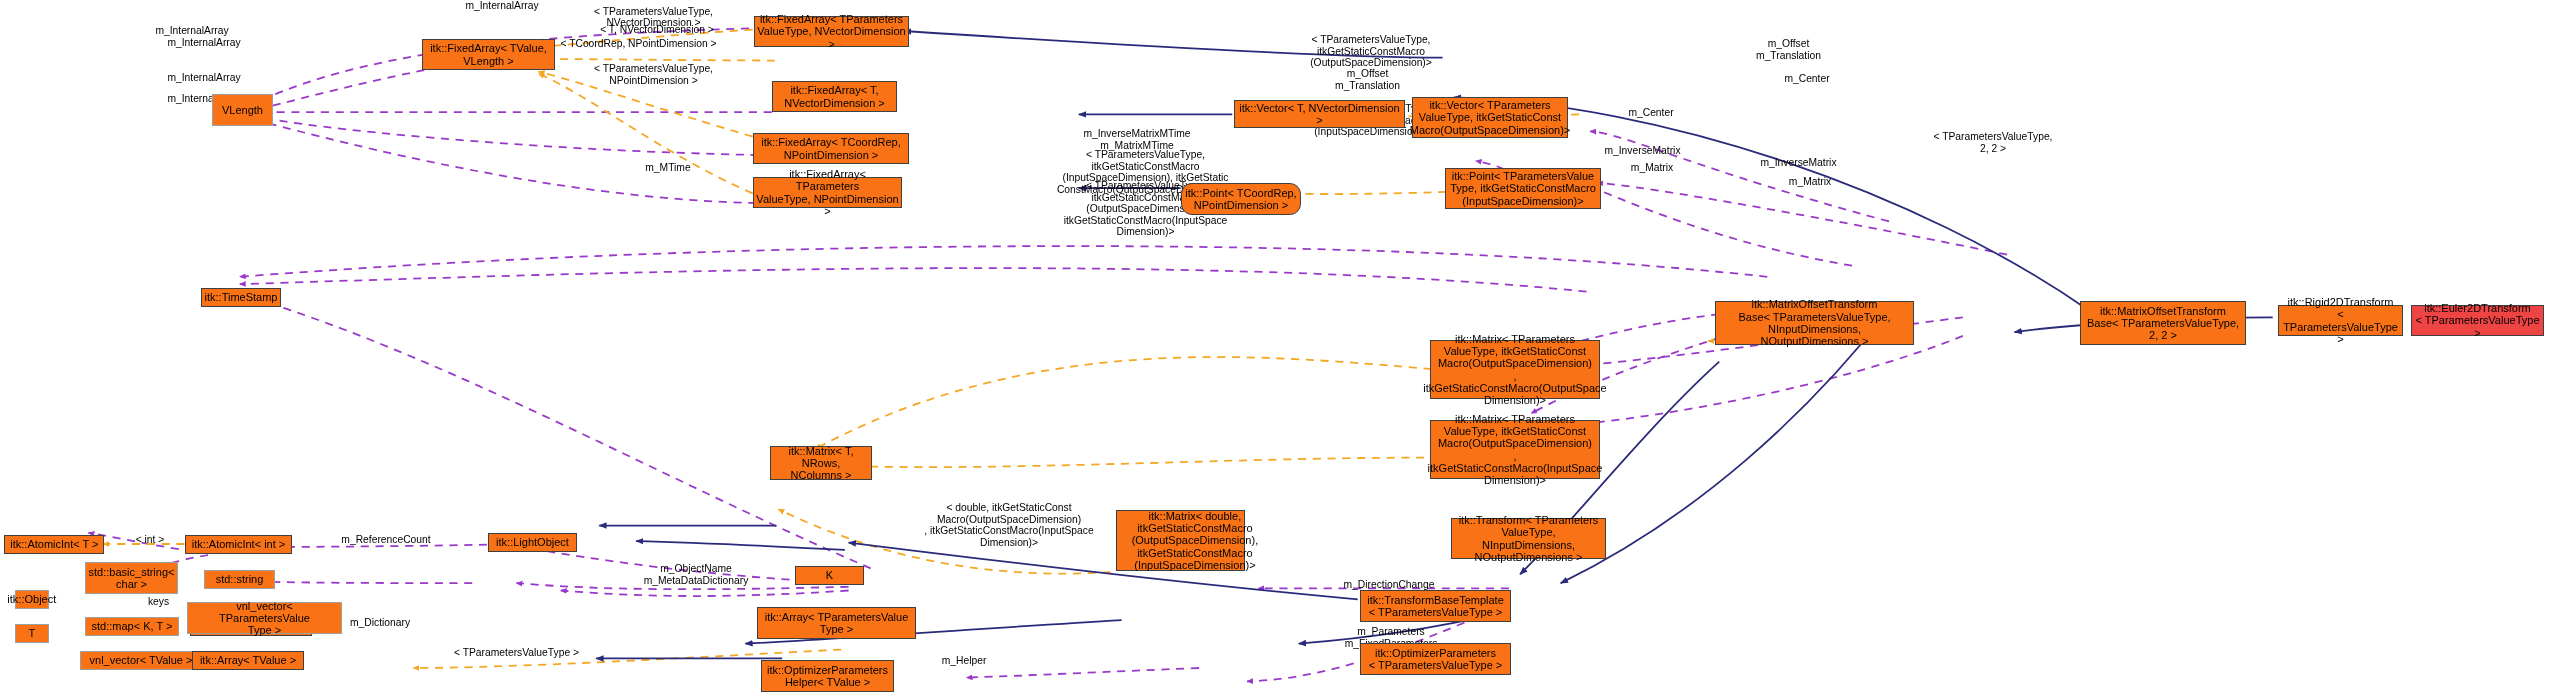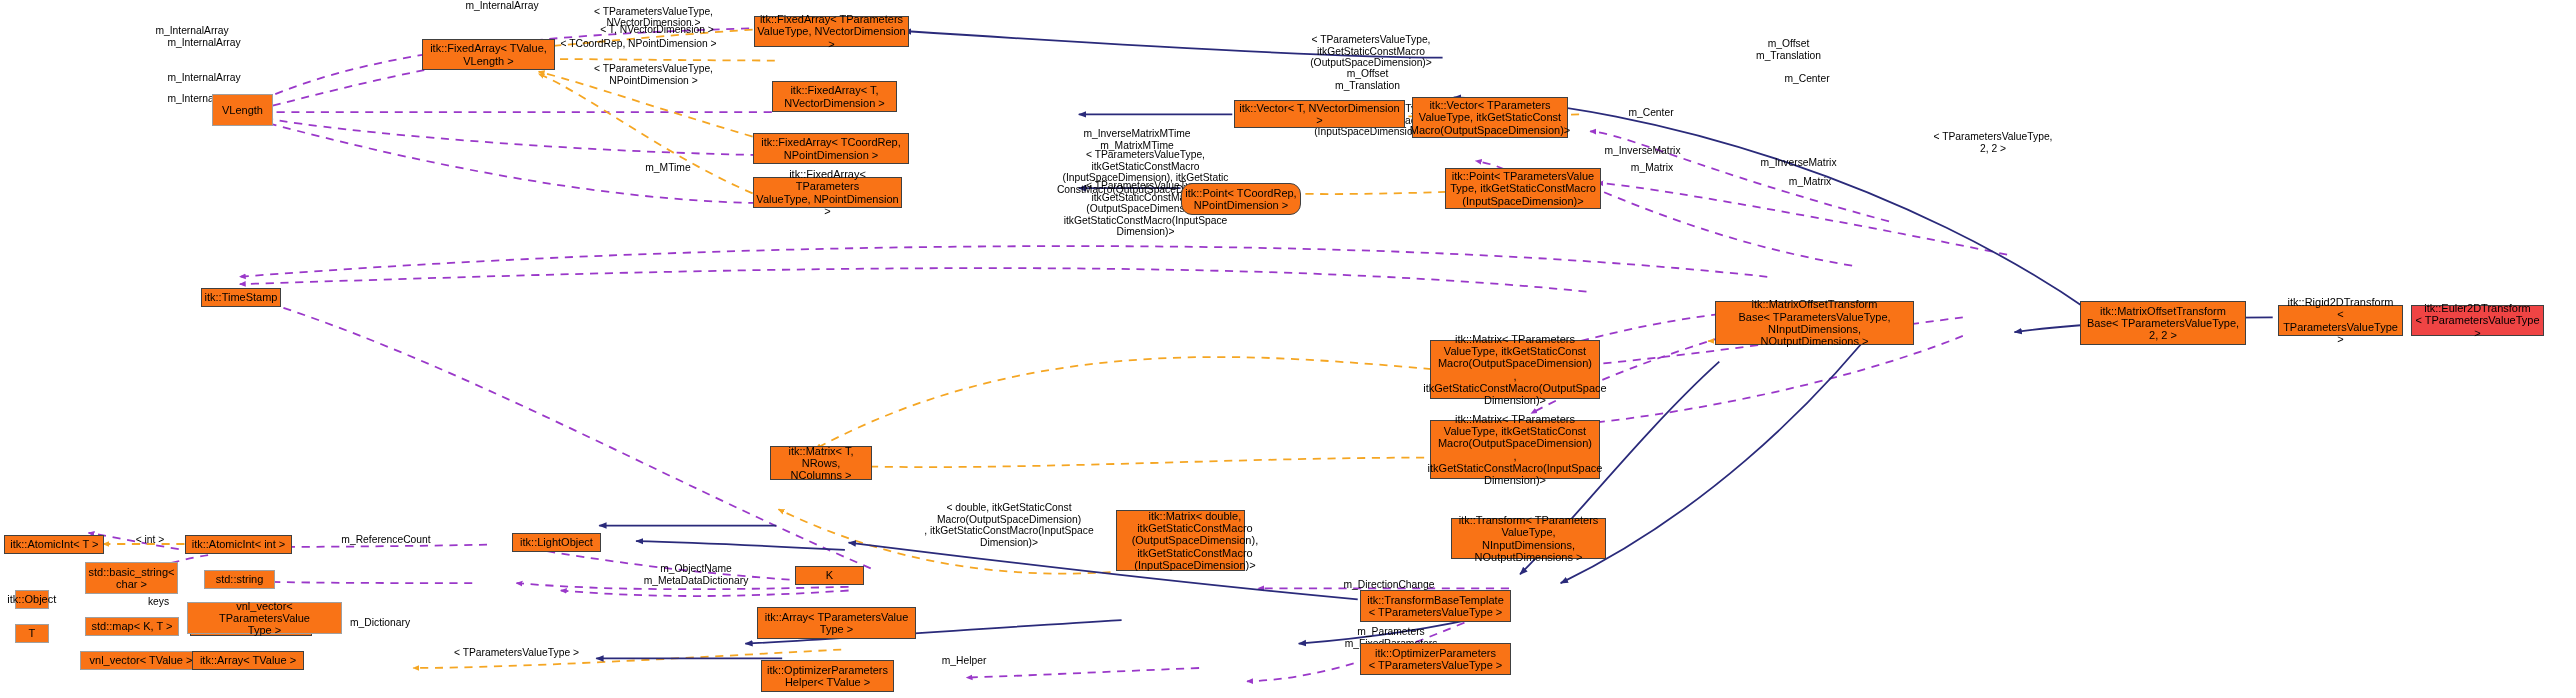--- a/index.html
+++ b/index.html
@@ -215,21 +215,21 @@
   <div class="node solid" style="left:1430px;top:420px;width:170px;height:59px;">itk::Matrix&lt; TParameters
 ValueType, itkGetStaticConst
 Macro(OutputSpaceDimension)
 , itkGetStaticConstMacro(InputSpace
 Dimension)&gt;</div>
   <div class="node solid" style="left:770px;top:439px;width:102px;height:34px;margin-top:7px;">itk::Matrix&lt; T, NRows,
 NColumns &gt;</div>
 
   <div class="node solid" style="left:4.4px;top:535px;width:100px;height:19px;">itk::AtomicInt&lt; T &gt;</div>
   <div class="node solid" style="left:185px;top:535px;width:107px;height:19px;">itk::AtomicInt&lt; int &gt;</div>
-  <div class="node solid" style="left:488px;top:533px;width:89px;height:19px;margin-left:24px;">itk::LightObject</div>
+  <div class="node solid" style="left:488px;top:533px;width:89px;height:19px;">itk::LightObject</div>
 
   <div class="node thin" style="left:85px;top:562px;width:93px;height:32px;">std::basic_string&lt;
 char &gt;</div>
   <div class="node thin" style="left:204px;top:570px;width:71px;height:19px;">std::string</div>
   <div class="node solid" style="left:795px;top:566px;width:69px;height:19px;">K</div>
 
   <div class="node thin" style="left:14.8px;top:590px;width:34px;height:19px;">itk::Object</div>
   <div class="node thin" style="left:85px;top:617px;width:94px;height:19px;">std::map&lt; K, T &gt;</div>
   <div class="node solid" style="left:190px;top:617px;width:122px;height:19px;">itk::MetaDataDictionary</div>
   <div class="node thin" style="left:14.8px;top:624px;width:34px;height:19px;">T</div>

